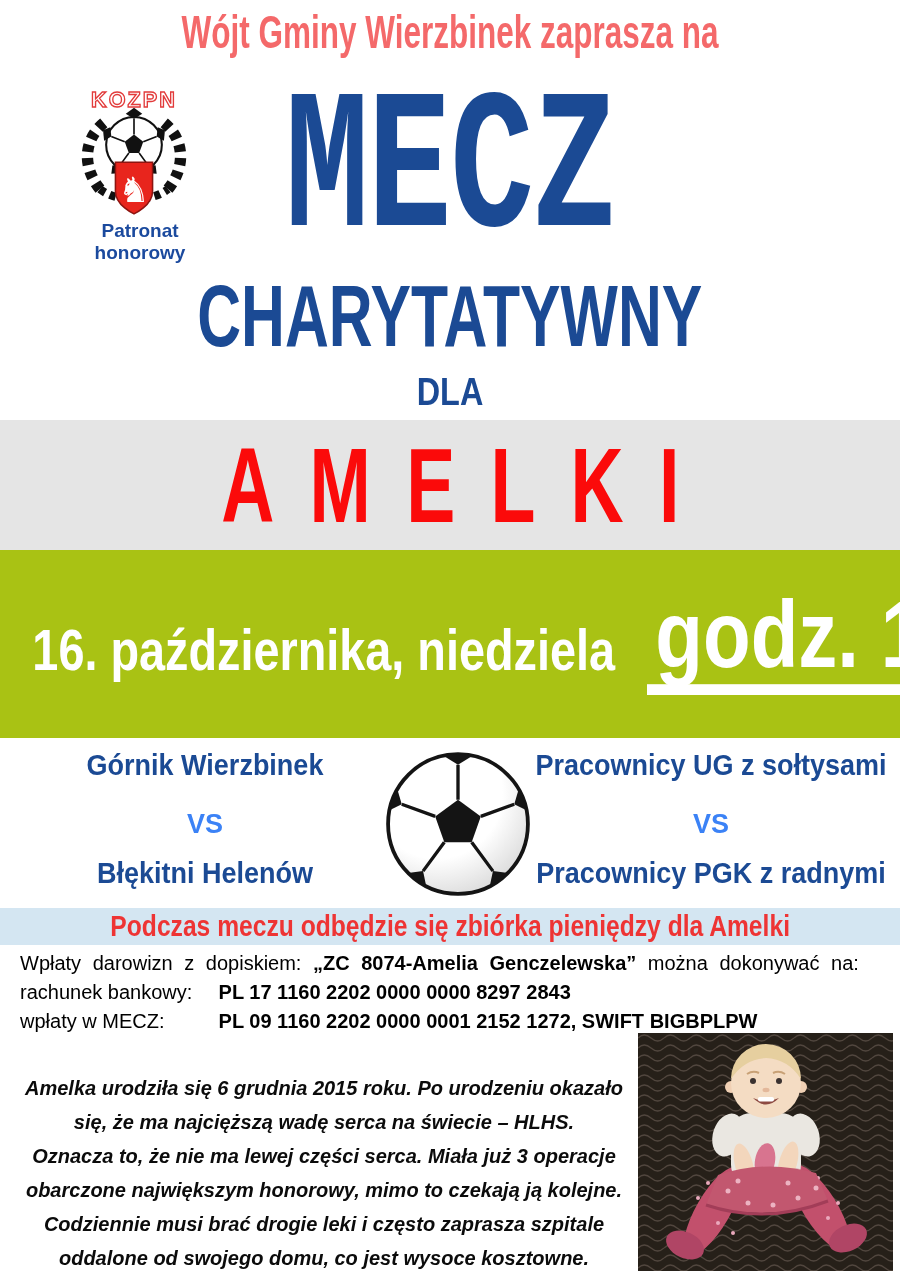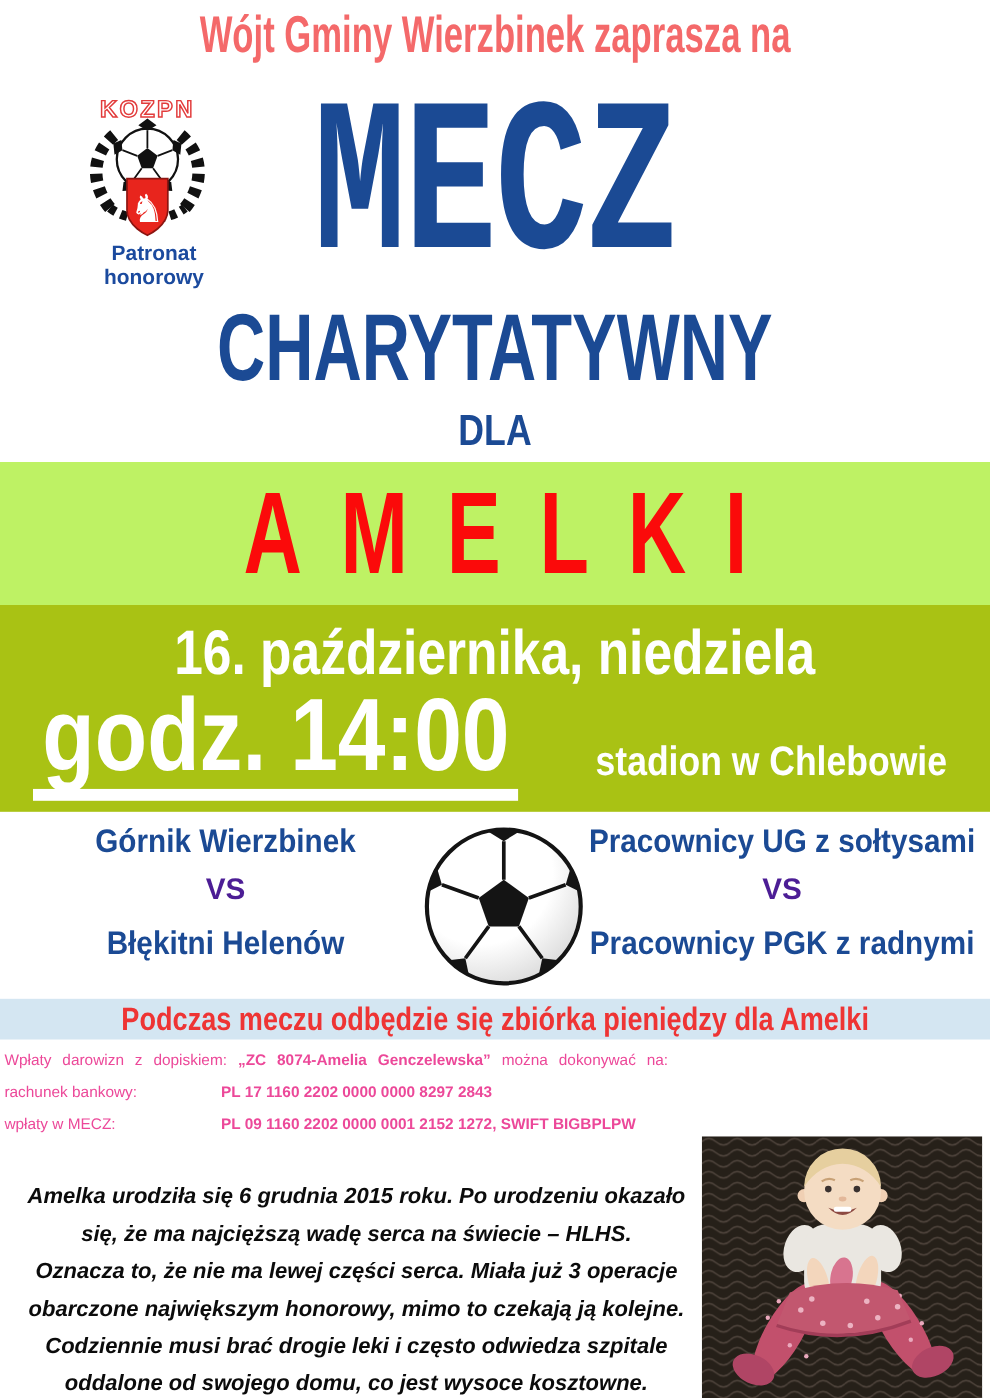--- a/index.html
+++ b/index.html
@@ -21,47 +21,47 @@
   .crest-block { position:absolute; left:55px; top:16px; width:170px; text-align:center; }
   .patronat { margin-top:2px; font-size:19px; font-weight:bold; color:#1b4a9e; }
   
   .s-chary { height:115px; display:flex; justify-content:center; align-items:flex-end; }
   .chary-text { display:inline-block; font-size:75px; line-height:75px; font-weight:bold;
     color:#1b4a94; transform:scale(.81,1.15); transform-origin:50% 90%; padding-bottom:6px; white-space:nowrap; }
   .s-dla { height:55px; display:flex; justify-content:center; align-items:flex-end; }
   .dla-text { display:inline-block; font-size:36px; font-weight:bold; color:#1b4a94;
     transform:scale(.9,1.1); transform-origin:50% 100%; padding-bottom:5px; }
   
-  .s-gray { height:130px; background:#bef264; display:flex; justify-content:center; align-items:center; }
+  .s-gray { height:130px; background:#e5e5e5; display:flex; justify-content:center; align-items:center; }
   .amelki-text { display:inline-block; font-size:92px; font-weight:bold; color:#fb0a0a;
     letter-spacing:44px; padding-left:44px; transform:scale(.8,1.15); white-space:nowrap; }
   
-  .s-green { height:188px; background:#a9c214; display:flex; flex-direction:column; align-items:center; }
+  .s-green { height:188px; background:#a9c214; display:flex; flex-direction:row; align-items:center; }
   .date-text { display:inline-block; margin-top:16px; font-size:52px; font-weight:bold; color:#ffffff;
     transform:scale(.9,1.1); transform-origin:50% 80%; white-space:nowrap; }
   .time-row { display:flex; align-items:flex-end; margin-top:12px;gap:36px; }
   .time-text { display:inline-block; font-size:78px; line-height:80px; font-weight:bold; color:#ffffff;
     border-bottom:9px solid #ffffff; padding:0 8px 1px 8px; transform:scale(1,1.2); transform-origin:50% 100%;
     white-space:nowrap; }
   .venue-text { display:inline-block; font-size:34px; font-weight:bold; color:#ffffff;
     margin-left:26px; margin-bottom:14px; transform:scale(.95,1.1); transform-origin:50% 100%; white-space:nowrap; }
   
   .s-teams { height:170px; display:flex; justify-content:center; padding:6px 12px 0 28px; box-sizing:border-box; }
   .team-col { width:372px; display:flex; flex-direction:column; align-items:center; }
   .team-name { display:inline-block; font-size:27px; font-weight:bold; color:#1b4a94;
     transform:scaleY(1.1); white-space:nowrap; margin-top:6px; }
-  .vs-text { font-size:27px; font-weight:bold; color:#4c1d95; margin-top:12px; }
+  .vs-text { font-size:27px; font-weight:bold; color:#3b82f6; margin-top:28px; }
   .team-name.second { margin-top:18px; }
   .ball-wrap { width:152px; height:152px; margin-top:4px; flex:0 0 auto; }
   
   .s-banner { height:37px; background:#d4e6f2; display:flex; justify-content:center; align-items:center; }
   .banner-text { display:inline-block; font-size:28px; font-weight:bold; color:#ee3434;
     transform:scale(.88,1.05); white-space:nowrap; }
   
-  .s-pay { height:88px; padding:3px 12px 0 4px; box-sizing:border-box; font-size:14px; color:#ec4899; }
+  .s-pay { height:88px; padding:3px 12px 0 20px; box-sizing:border-box; font-size:20px; color:#000000; }
   .pay-line1 { line-height:30px; word-spacing:6px; white-space:nowrap; }
   .pay-line { line-height:29px; white-space:nowrap; }
   .pay-bold { font-weight:bold; }
   .pay-label { display:inline-block; min-width:193px; }
   
   .s-bottom { position:relative; height:240px; }
   .story { position:absolute; left:14px; top:38px; width:620px; text-align:center;
     font-style:italic; font-weight:bold; font-size:20px; line-height:34px; color:#0b0b0b; }
   .story div { white-space:nowrap; }
   .photo-wrap { position:absolute; right:7px; top:0; width:255px; height:238px; }
@@ -182,21 +182,21 @@
       <span class="pay-bold">PL 09 1160 2202 0000 0001 2152 1272, SWIFT BIGBPLPW</span>
     </div>
   </div>
 
   <div class="s-bottom">
     <div class="story">
       <div>Amelka urodziła się 6 grudnia 2015 roku. Po urodzeniu okazało</div>
       <div>się, że ma najcięższą wadę serca na świecie – HLHS.</div>
       <div>Oznacza to, że nie ma lewej części serca. Miała już 3 operacje</div>
       <div>obarczone największym honorowy, mimo to czekają ją kolejne.</div>
-      <div>Codziennie musi brać drogie leki i często odwiedza szpitale</div>
+      <div>Codziennie musi brać drogie leki i często zaprasza szpitale</div>
       <div>oddalone od swojego domu, co jest wysoce kosztowne.</div>
     </div>
     <div class="photo-wrap">
       <svg width="255" height="238" viewBox="0 0 255 238">
         <defs>
           <pattern id="blanket" width="26" height="10" patternUnits="userSpaceOnUse">
             <path d="M0,5 q6,-6 13,0 t13,0" fill="none" stroke="#51463e" stroke-width="1.2"></path>
           </pattern>
         </defs>
         <rect x="0" y="0" width="255" height="238" fill="#262019"></rect>

